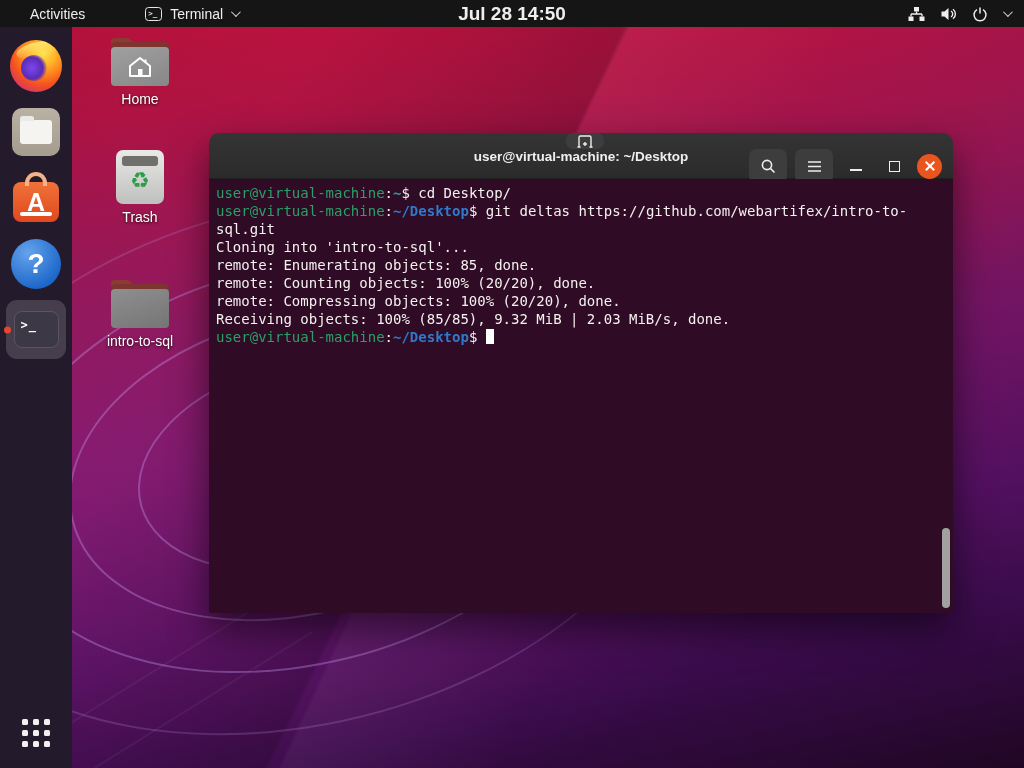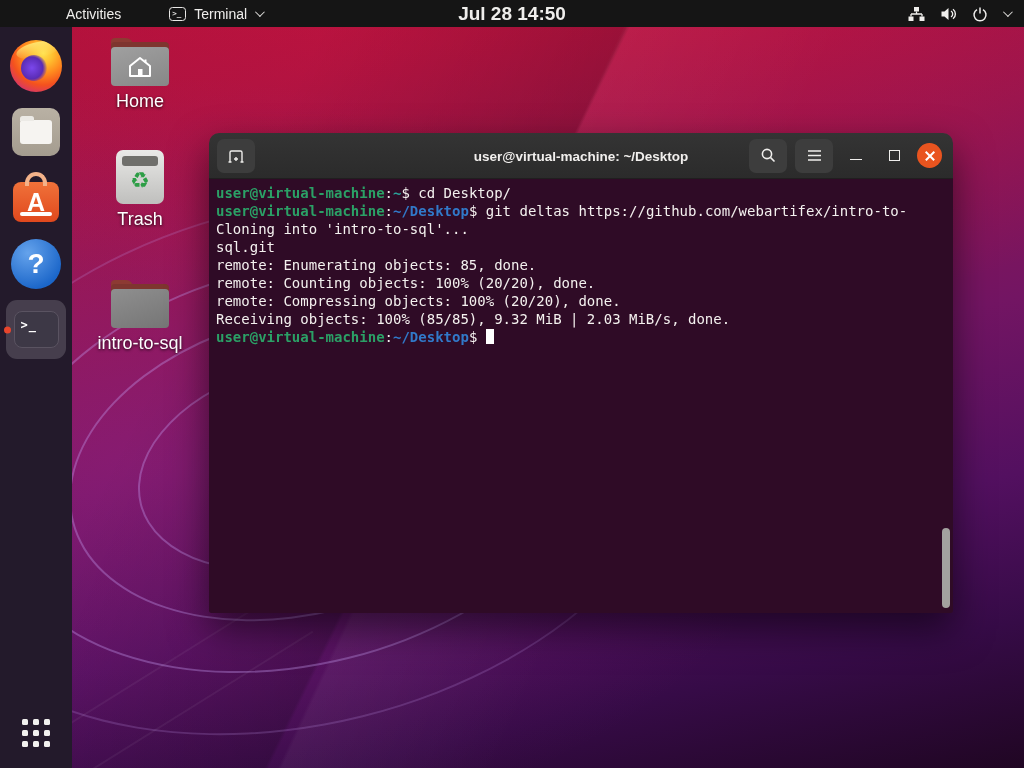--- a/index.html
+++ b/index.html
@@ -23,21 +23,21 @@
   .wp-e1 { left:-10px;  top:265px; width:620px; height:400px; }
   .wp-e2 { left:65px;   top:315px; width:470px; height:300px; }
   .wp-e3 { left:135px;  top:362px; width:330px; height:205px; }
   .wp-streak { position:absolute; height:1.5px; background:rgba(255,255,255,0.05); transform:rotate(-32deg); }
   .wp-s1 { left:-40px; top:660px; width:420px; }
   .wp-s2 { left:-20px; top:726px; width:360px; }
 
   
   .topbar { position:absolute; top:0; left:0; right:0; height:27px; background:#151515;
             color:#efeeec; display:flex; align-items:center; z-index:50; font-size:14px; }
-  .tb-activities { padding:0 18px; height:100%; display:flex; align-items:center;margin-left:48px; }
+  .tb-activities { padding:0 30px; height:100%; display:flex; align-items:center; }
   .tb-appmenu { margin-left:22px; height:100%; display:flex; align-items:center; gap:8px; padding:0 8px; }
   .mini-term { width:17px; height:14px; border:1.4px solid #e9e8e6; border-radius:3.5px;
                display:flex; align-items:flex-start; justify-content:flex-start; }
   .mini-term span { font:bold 7.5px/11px "DejaVu Sans Mono", monospace; color:#e9e8e6; padding-left:2px; }
   .chev { width:7px; height:7px; border-right:1.5px solid #d9d8d6; border-bottom:1.5px solid #d9d8d6;
           transform:rotate(45deg) translateY(-2px); }
   .tb-clock { position:absolute; left:50%; transform:translateX(-50%); font-weight:600; font-size:19px; }
   .tb-status { margin-left:auto; height:100%; display:flex; align-items:center; gap:15px; padding:0 14px; }
   .tb-status svg { display:block; }
 
@@ -72,61 +72,61 @@
   .term-ico span { font:bold 12px "DejaVu Sans Mono", monospace; color:#fff; letter-spacing:1px; }
   .running-dot { position:absolute; left:1px; top:50%; transform:translateY(-50%);
     width:7px; height:7px; border-radius:50%; background:var(--running-dot,#e8452c); }
   .show-apps { margin-top:auto; margin-bottom:13px; width:66px; height:44px;
     display:flex; align-items:center; justify-content:center; }
   .grid-icon { display:grid; grid-template-columns:repeat(3,6px); grid-template-rows:repeat(3,6px); gap:5px; }
   .grid-icon i { background:#f2f1ef; border-radius:1.5px; }
 
   
   .desk-icon { position:absolute; width:90px; text-align:center; z-index:10; }
-  .desk-label { margin-top:5px; font-size:18px; color:#fff; text-shadow:0 1px 3px rgba(0,0,0,0.85); }
+  .desk-label { margin-top:5px; font-size:14px; color:#fff; text-shadow:0 1px 3px rgba(0,0,0,0.85); }
   .folder { width:58px; height:48px; position:relative; margin:0 auto; }
   .folder-tab { position:absolute; top:0; left:0; width:22px; height:10px; background:#8d3a33;
     border-radius:4px 7px 0 0; }
   .folder-back { position:absolute; top:4px; left:0; right:0; height:42px; background:#7e352f; border-radius:4px; }
   .folder-front { position:absolute; top:9px; left:0; right:0; bottom:0;
     background:linear-gradient(160deg,#a0a0a0,#878787); border-radius:4px;
     display:flex; align-items:center; justify-content:center; }
   .folder-front.dark { background:linear-gradient(160deg,#8f8f8f,#757575); }
   .trash-bin { width:48px; height:54px; margin:0 auto; border-radius:7px;
     background:linear-gradient(#e9e9e7,#bfbfbd); padding-top:6px; }
   .trash-lid { width:36px; height:10px; margin:0 auto; background:#6f6f6b; border-radius:3px; }
   .trash-sym { margin-top:4px; color:#2d9e46; font-size:22px; line-height:1;
     font-family:"DejaVu Sans", sans-serif; }
 
   
   .window { position:absolute; left:209px; top:133px; width:744px; height:480px; z-index:30;
     border-radius:10px 10px 2px 2px; overflow:hidden; box-shadow:0 16px 38px rgba(0,0,0,0.55); }
   .titlebar { height:46px; background:linear-gradient(#343434,#2b2b2b); position:relative;
-    display:flex; align-items:center; border-bottom:1px solid #201f1f; }
+    display:flex; align-items:center; border-bottom:1px solid #201f1f;flex-direction:column; }
   .tb-btn { width:38px; height:34px; border-radius:7px; background:#3d3d3d;
     display:flex; align-items:center; justify-content:center; }
   .newtab-btn { margin-left:8px; }
   .win-title { position:absolute; left:50%; top:50%; transform:translate(-50%,-50%);
     font-weight:bold; font-size:13.5px; color:#f1efed; white-space:nowrap; }
   .tb-right { margin-left:auto; display:flex; align-items:center; gap:8px; padding-right:11px; }
   .glyph-btn { width:30px; height:34px; display:flex; align-items:center; justify-content:center; }
   .min-bar { width:12px; height:1.6px; background:#efeeec; margin-top:8px; }
   .max-box { width:11px; height:11px; border:1.6px solid #efeeec; }
   .close-btn { width:25px; height:25px; border-radius:50%; background:var(--accent-close,#e9541f);
     position:relative; }
   .close-btn i { position:absolute; left:50%; top:50%; width:12px; height:1.8px; background:#fff; }
   .close-btn i:first-child { transform:translate(-50%,-50%) rotate(45deg); }
   .close-btn i:last-child  { transform:translate(-50%,-50%) rotate(-45deg); }
 
   .term-body { position:absolute; top:46px; left:0; right:0; bottom:0;
     background:var(--terminal-bg,#2f0b26); padding:5px 4px 0 7px;
     font:14px/18px "DejaVu Sans Mono", monospace; color:var(--text,#f4f1ef); }
   .term-line { white-space:pre; }
   .seg-fg   { color:var(--text,#f4f1ef); }
-  .seg-green{ color:var(--prompt-green,#2ba066); font-weight:bold; }
+  .seg-green{ color:var(--prompt-green,#2ba066); font-weight:normal; }
   .seg-blue { color:var(--path-blue,#3179c9); font-weight:bold; }
   .seg-teal { color:var(--tilde-teal,#2aa198); font-weight:bold; }
   .term-cursor { display:inline-block; width:8px; height:15px; background:#fff;
     vertical-align:-2px; }
   .scroll-thumb { position:absolute; right:3px; top:349px; width:8px; height:80px;
     border-radius:4px; background:var(--scrollbar,#a3a19f); }
 </style>
 </head>
 <body>
 
@@ -274,22 +274,22 @@
         <div class="close-btn">
           <i></i>
             <i></i>
         </div>
       </div>
     </div>
     <div class="term-body">
       <div class="scroll-thumb"></div>
     <div class="term-line"><span class="seg-green">user@virtual-machine</span><span class="seg-fg">:</span><span class="seg-teal">~</span><span class="seg-fg">$ </span><span class="seg-fg">cd Desktop/</span></div>
         <div class="term-line"><span class="seg-green">user@virtual-machine</span><span class="seg-fg">:</span><span class="seg-blue">~/Desktop</span><span class="seg-fg">$ </span><span class="seg-fg">git deltas https://github.com/webartifex/intro-to-</span></div>
+        <div class="term-line"><span class="seg-fg">sql.git</span></div>
         <div class="term-line"><span class="seg-fg">Cloning into 'intro-to-sql'...</span></div>
-        <div class="term-line"><span class="seg-fg">sql.git</span></div>
         <div class="term-line"><span class="seg-fg">remote: Enumerating objects: 85, done.</span></div>
         <div class="term-line"><span class="seg-fg">remote: Counting objects: 100% (20/20), done.</span></div>
         <div class="term-line"><span class="seg-fg">remote: Compressing objects: 100% (20/20), done.</span></div>
         <div class="term-line"><span class="seg-fg">Receiving objects: 100% (85/85), 9.32 MiB | 2.03 MiB/s, done.</span></div>
         <div class="term-line"><span class="seg-green">user@virtual-machine</span><span class="seg-fg">:</span><span class="seg-blue">~/Desktop</span><span class="seg-fg">$ </span><span class="term-cursor"></span></div>
       </div>
   </div>
 
 </div>
 

